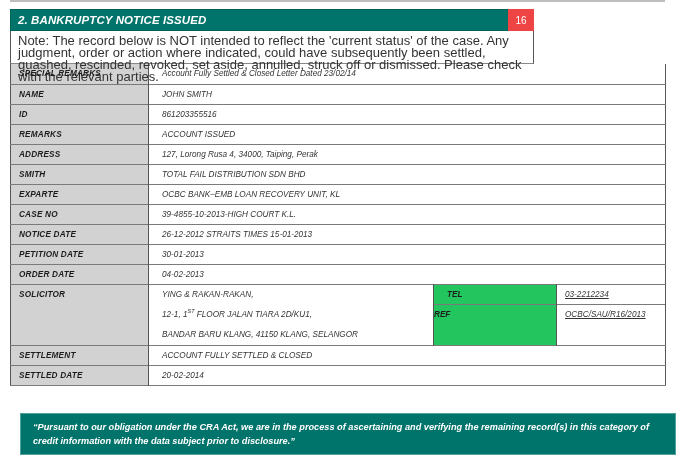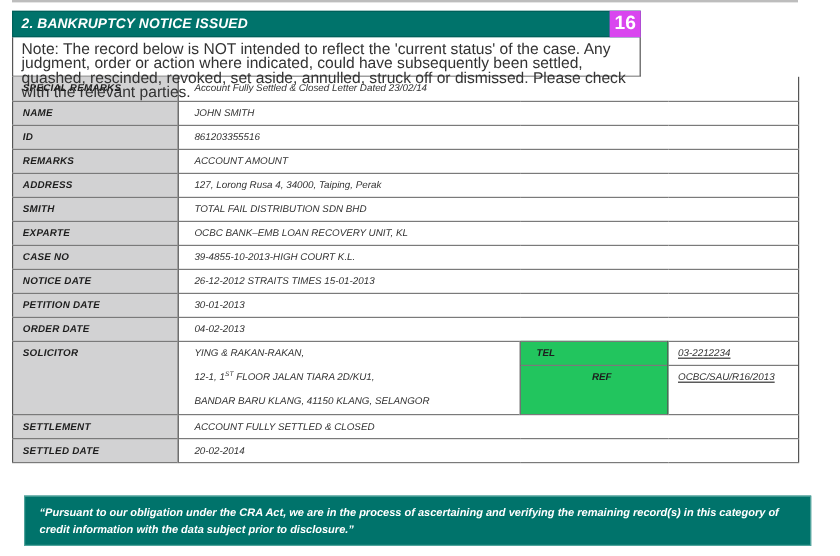--- a/index.html
+++ b/index.html
@@ -9,23 +9,23 @@
   .top-rule { position: absolute; left: 10px; top: 0; width: 655px; height: 2px; background: #bdbdbd; }
 
   .section { position: absolute; left: 10px; top: 9px; width: 524px; }
   .header {
     height: 22px; background: #00736b; color: #ffffff;
     display: flex; align-items: center; justify-content: space-between;
     border: 1px solid #00605a;
   }
   .header .title { font-weight: bold; font-style: italic; font-size: 11.5px; padding-left: 7px; letter-spacing: 0.1px; }
   .header .page-num {
-    background: #d946ef; height: 22px; width: 26px; margin-right: -1px;
+    background: #ef4444; height: 22px; width: 26px; margin-right: -1px;
     display: flex; align-items: center; justify-content: center;
-    font-weight: bold; font-size: 16px;
+    font-weight: normal; font-size: 10px;
   }
 
   .note {
     border-left: 1.5px solid #555; border-right: 1.5px solid #555;
     padding: 4px 6px 5px 7px; font-size: 13px; color: #333;
     line-height: 12px; height: 33px; border-bottom: 1.5px solid #888;
   }
 
   table.records { width: 656px; border-collapse: collapse; table-layout: fixed;
     border-left: 1.5px solid #555; border-right: 1.5px solid #555; border-bottom: 1.5px solid #555; }
@@ -77,21 +77,21 @@
       <tr>
         <td class="label">NAME</td>
         <td class="value" colspan="3">JOHN SMITH</td>
       </tr>
       <tr>
         <td class="label">ID</td>
         <td class="value" colspan="3">861203355516</td>
       </tr>
       <tr>
         <td class="label">REMARKS</td>
-        <td class="value" colspan="3">ACCOUNT AMOUNT</td>
+        <td class="value" colspan="3">ACCOUNT ISSUED</td>
       </tr>
       <tr>
         <td class="label">ADDRESS</td>
         <td class="value" colspan="3">127, Lorong Rusa 4, 34000, Taiping, Perak</td>
       </tr>
       <tr>
         <td class="label">SMITH</td>
         <td class="value" colspan="3">TOTAL FAIL DISTRIBUTION SDN BHD</td>
       </tr>
       <tr>
@@ -116,21 +116,21 @@
       </tr>
       <tr>
         <td class="label" style="vertical-align:top; padding-top:5px; height:60px;">SOLICITOR</td>
         <td class="value" style="vertical-align:top;">
           <div class="sol-line">YING &amp; RAKAN-RAKAN,</div>
           <div class="sol-line"><span>12-1, 1</span><sup>ST</sup><span> FLOOR JALAN TIARA 2D/KU1,</span></div>
           <div class="sol-line">BANDAR BARU KLANG, 41150 KLANG, SELANGOR</div>
         </td>
         <td class="sublabel" style="vertical-align:top; padding:0;">
           <div style="height:20px; line-height:20px; padding-left:13px; border-bottom:1.5px solid #7a7a7a;">TEL</div>
-          <div style="height:20px; line-height:20px; padding-left:13px;text-align:center;">REF</div>
+          <div style="height:20px; line-height:20px; ">REF</div>
         </td>
         <td class="subvalue" style="vertical-align:top; padding:0;text-decoration:underline;">
           <div style="height:20px; line-height:20px; padding-left:8px; border-bottom:1.5px solid #7a7a7a;">03-2212234</div>
           <div style="height:20px; line-height:20px; padding-left:8px;">OCBC/SAU/R16/2013</div>
         </td>
       </tr>
       <tr>
         <td class="label">SETTLEMENT</td>
         <td class="value" colspan="3">ACCOUNT FULLY SETTLED &amp; CLOSED</td>
       </tr>

